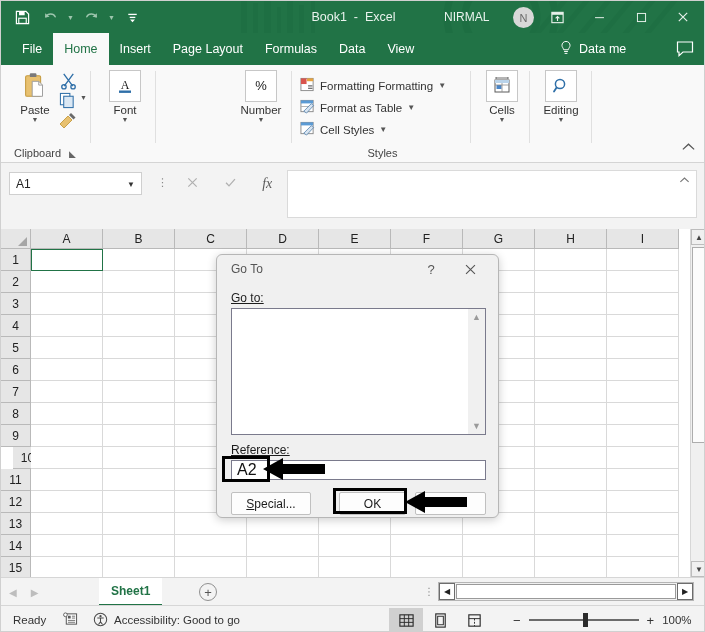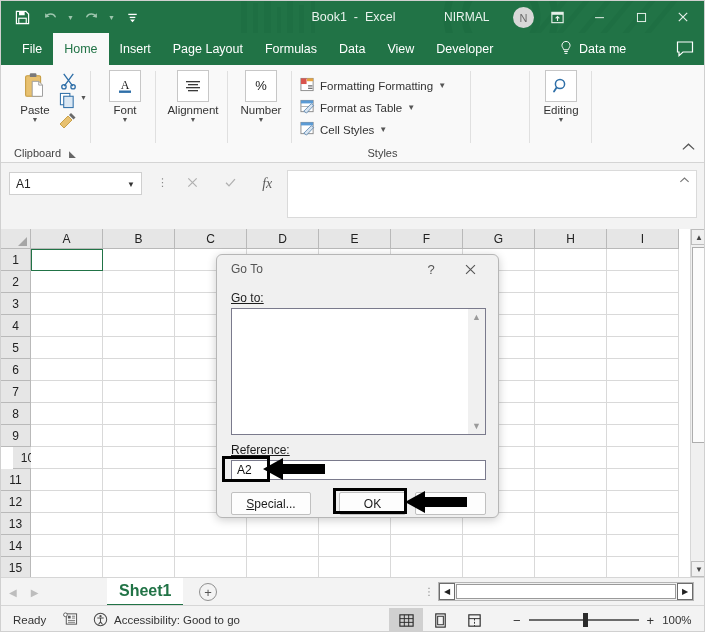--- a/index.html
+++ b/index.html
@@ -198,25 +198,25 @@
     background: #fcfcfc; border: 1px solid #adadad;
   }
 
   
   .sheetbar {
     position: absolute; left: 0; top: 576px; width: 705px; height: 28px;
     background: #f3f3f3; border-top: 1px solid #d6d6d6;
   }
   .nav-arrows { position: absolute; left: 8px; top: 0; height: 28px; display: flex; align-items: center; gap: 14px; color: #bdbdbd; font-size: 10px;}
   .sheet-tab {
-    position: absolute; left: 106px; top: 0;
+    position: absolute; left: 98px; top: 0;
     height: 28px; padding: 0 12px;
     background: #fff; border-bottom: 2px solid #217346;
     display: flex; align-items: center;
-    font-size: 16px; font-weight: bold; color: #217346;
+    font-size: 12px; font-weight: bold; color: #217346;
   }
   .add-sheet {
     position: absolute; left: 198px; top: 5px;
     width: 18px; height: 18px; border-radius: 50%;
     border: 1px solid #909090; color: #555;
     display: flex; align-items: center; justify-content: center; font-size: 13px;
   }
   .sb-vdots { position: absolute; left: 423px; top: 9px; color: #8a8a8a; font-size: 10px; line-height: 10px;}
   .hscroll {
     position: absolute; left: 437px; top: 4px;
@@ -267,21 +267,21 @@
     position: absolute; right: 0; top: 0; width: 17px; height: 125px;
     background: #f0f0f0;
     display: flex; flex-direction: column; justify-content: space-between; align-items: center;
     padding: 3px 0;
     color: #9a9a9a; font-size: 9px;
   }
   .dlg-ref-input {
     position: absolute; left: 14px; top: 205px;
     width: 255px; height: 20px;
     background: #fff; border: 1px solid #7a7a8c;
-    font-size: 12px; color: #111;
+    font-size: 16px; color: #111;
     display: flex; align-items: center; padding-left: 5px;
   }
   .hl-box {
     position: absolute; border: 3px solid #000; background: transparent; z-index: 60;
   }
   .dlg-btn {
     position: absolute; height: 23px;
     background: #fdfdfd; border: 1px solid #c0c0c0; border-radius: 2px;
     display: flex; align-items: center; justify-content: center;
     font-size: 12px; color: #1c1c1c;
@@ -386,21 +386,20 @@
 
   <div class="tabbar">
     <div class="tabs">
       <div class="tab">File</div>
       <div class="tab active">Home</div>
       <div class="tab">Insert</div>
       <div class="tab">Page Layout</div>
       <div class="tab">Formulas</div>
       <div class="tab">Data</div>
       <div class="tab">View</div>
-      <div class="tab">Developer</div>
     </div>
     <div class="tellme">
       <span>
         <svg width="14" height="16" viewBox="0 0 16 18">
             <path d="M8 1.5 C5.2 1.5 3.4 3.6 3.4 6 C3.4 8 5 9.2 5.4 11 h5.2 C11 9.2 12.6 8 12.6 6 C12.6 3.6 10.8 1.5 8 1.5z" fill="none" stroke="#ffffff" stroke-width="1.1"></path>
             <rect x="5.8" y="12.4" width="4.4" height="1.1" fill="#ffffff"></rect>
             <rect x="6.4" y="14.6" width="3.2" height="1.1" fill="#ffffff"></rect>
           </svg>
       </span>
       <span>Data me</span>
@@ -461,39 +460,20 @@
                 <rect x="4" y="14.5" width="12" height="2.4" fill="#2f6fa8"></rect>
               </svg>
             </span>
         </span>
         <span class="lbl">Font</span>
         <span class="chev">▼</span>
       </div>
       <div class="rgroup-sep" style="left:62px;"></div>
     </div>
 
-    <div class="rgroup" style="left:157px;width:70px;">
-      <div class="bigbtn" style="left:7px;">
-        <span class="glyph">
-          <span class="boxicon">
-              <svg width="20" height="20" viewBox="0 0 20 20">
-                <g fill="#3a3a3a">
-                  <rect x="3" y="5" width="14" height="1.3"></rect>
-                  <rect x="5" y="8" width="10" height="1.3"></rect>
-                  <rect x="3" y="11" width="14" height="1.3"></rect>
-                  <rect x="5" y="14" width="10" height="1.3"></rect>
-                </g>
-              </svg>
-            </span>
-        </span>
-        <span class="lbl">Alignment</span>
-        <span class="chev">▼</span>
-      </div>
-      <div class="rgroup-sep" style="left:69px;"></div>
-    </div>
 
     <div class="rgroup" style="left:229px;width:62px;">
       <div class="bigbtn" style="left:3px;">
         <span class="glyph">
           <span class="boxicon">
               <svg width="20" height="20" viewBox="0 0 20 20">
                 <text x="10" y="14" font-size="13" text-anchor="middle" fill="#1a1a1a" font-family="Liberation Sans, sans-serif">%</text>
               </svg>
             </span>
         </span>
@@ -537,20 +517,35 @@
             </svg>
         </span>
         <span>Cell Styles</span>
         <span style="font-size:8px;color:#555;">▼</span>
       </div>
       <div class="rgroup-label">Styles</div>
       <div class="rgroup-sep" style="left:176px;"></div>
     </div>
 
     <div class="rgroup" style="left:472px;width:57px;">
+      <div class="bigbtn" style="left:1px;">
+        <span class="glyph">
+          <span class="boxicon">
+              <svg width="20" height="20" viewBox="0 0 20 20">
+                <rect x="3" y="4" width="14" height="12" fill="#ffffff" stroke="#5a5a5a" stroke-width="1"></rect>
+                <rect x="3" y="4" width="14" height="3" fill="#b9d3ea"></rect>
+                <rect x="4.5" y="9" width="5" height="4" fill="#4a86c8"></rect>
+                <path d="M3 9 h14 M10 7 v9" stroke="#8a8a8a" stroke-width=".8"></path>
+                <path d="M4 2 h12 M4 1 v2 M16 1 v2" stroke="#5a5a5a" stroke-width=".9" fill="none"></path>
+              </svg>
+            </span>
+        </span>
+        <span class="lbl">Cells</span>
+        <span class="chev">▼</span>
+      </div>
       <div class="rgroup-sep" style="left:56px;"></div>
     </div>
 
     <div class="rgroup" style="left:531px;width:60px;">
       <div class="bigbtn" style="left:1px;">
         <span class="glyph">
           <span class="boxicon">
               <svg width="20" height="20" viewBox="0 0 20 20">
                 <circle cx="9" cy="8" r="4.6" fill="none" stroke="#2f6fa8" stroke-width="1.5"></circle>
                 <path d="M5.6 11.4 L3 15.5" stroke="#2f6fa8" stroke-width="1.8" stroke-linecap="round"></path>

